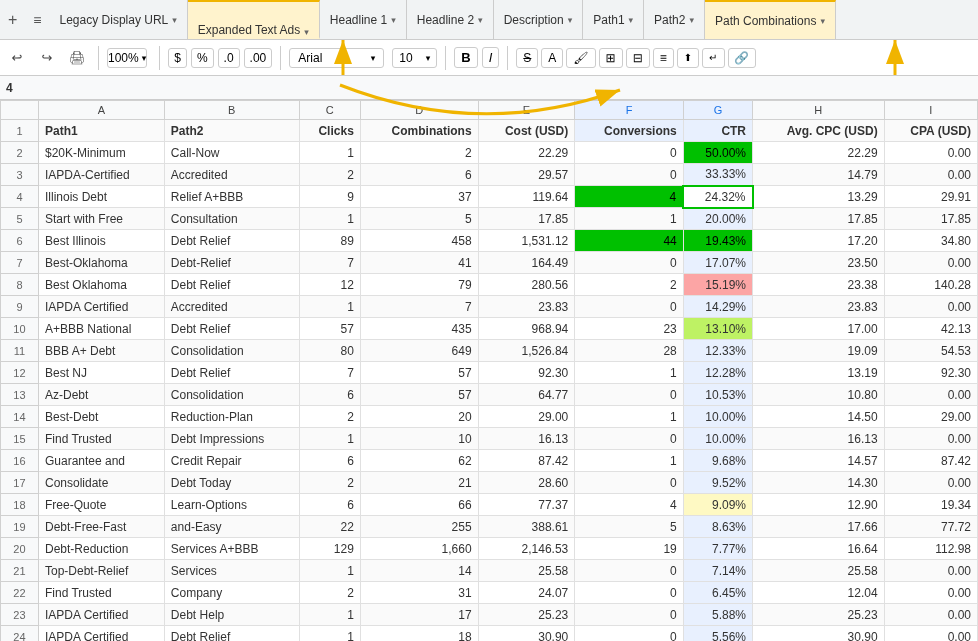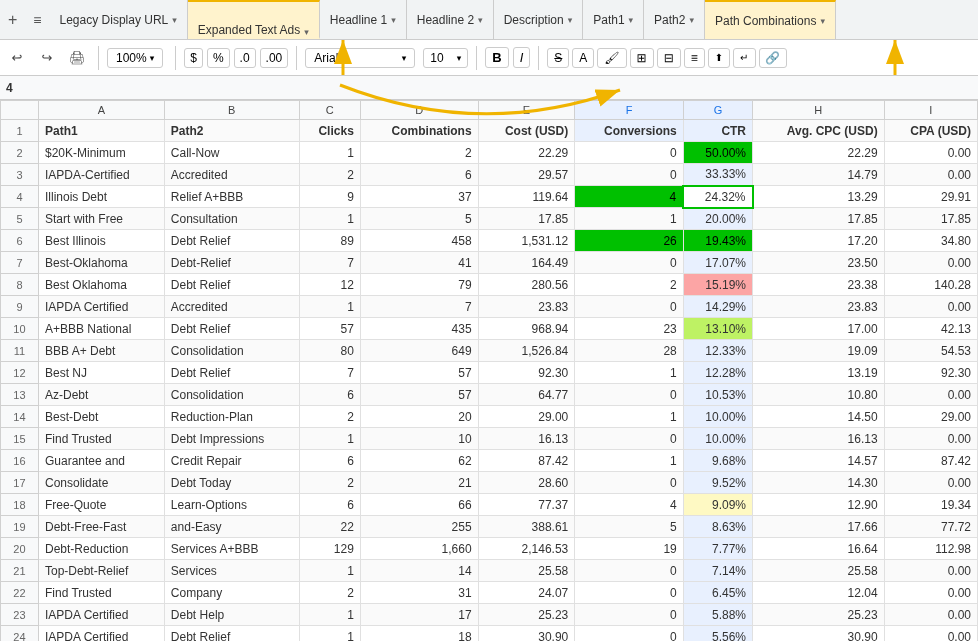--- a/index.html
+++ b/index.html
@@ -65,21 +65,21 @@
       cursor: pointer;
       border-radius: 3px;
       font-size: 13px;
       color: #444;
     }
     .formula-zoom {
       display: flex;
       align-items: center;
       border: 1px solid #ccc;
       border-radius: 3px;
-      padding: 2px 8px;
+      padding: 2px 0;
       font-size: 12px;
       margin-right: 4px;
     }
     .formula-sep { width: 1px; height: 24px; background: #ccc; margin: 0 4px; }
     .formula-currency, .formula-percent {
       padding: 2px 5px;
       border: 1px solid #ccc;
       border-radius: 3px;
       font-size: 12px;
       cursor: pointer;
@@ -249,21 +249,21 @@
     <div class="formula-zoom">
       <span>100%</span>
       <span style="margin-left:3px;font-size:9px;">▾</span>
     </div>
     <div class="formula-sep"></div>
     <div class="formula-currency">$</div>
     <div class="formula-percent">%</div>
     <div class="formula-currency">.0</div>
     <div class="formula-currency">.00</div>
     <div class="formula-sep"></div>
-    <div style="border:1px solid #ccc; border-radius:3px; padding:2px 8px; font-size:12px; width:110px; display:flex; align-items:center; justify-content:space-between;">
+    <div style="border:1px solid #ccc; border-radius:3px; padding:2px 8px; font-size:12px; width:95px; display:flex; align-items:center; justify-content:space-between;">
       <span>Arial</span>
       <span style="font-size:9px;">▾</span>
     </div>
     <div style="border:1px solid #ccc; border-radius:3px; padding:2px 6px; font-size:12px; width:45px; display:flex; align-items:center; justify-content:space-between; margin-left:4px;">
       <span>10</span>
       <span style="font-size:9px;">▾</span>
     </div>
     <div class="formula-sep"></div>
     <div class="formula-bold">B</div>
     <div class="formula-italic">I</div>
@@ -362,21 +362,21 @@
             <td class="num">17.85</td>
             <td class="num">17.85</td>
           </tr>
           <tr>
             <td class="row-header">6</td>
             <td>Best Illinois</td>
             <td>Debt Relief</td>
             <td class="num">89</td>
             <td class="num">458</td>
             <td class="num">1,531.12</td>
-            <td class="green-bg" style="text-align: right;">26</td>
+            <td class="green-bg" style="text-align: right;">44</td>
             <td class="green-bg">19.43%</td>
             <td class="num">17.20</td>
             <td class="num">34.80</td>
           </tr>
           <tr>
             <td class="row-header">7</td>
             <td>Best-Oklahoma</td>
             <td>Debt-Relief</td>
             <td class="num">7</td>
             <td class="num">41</td>

